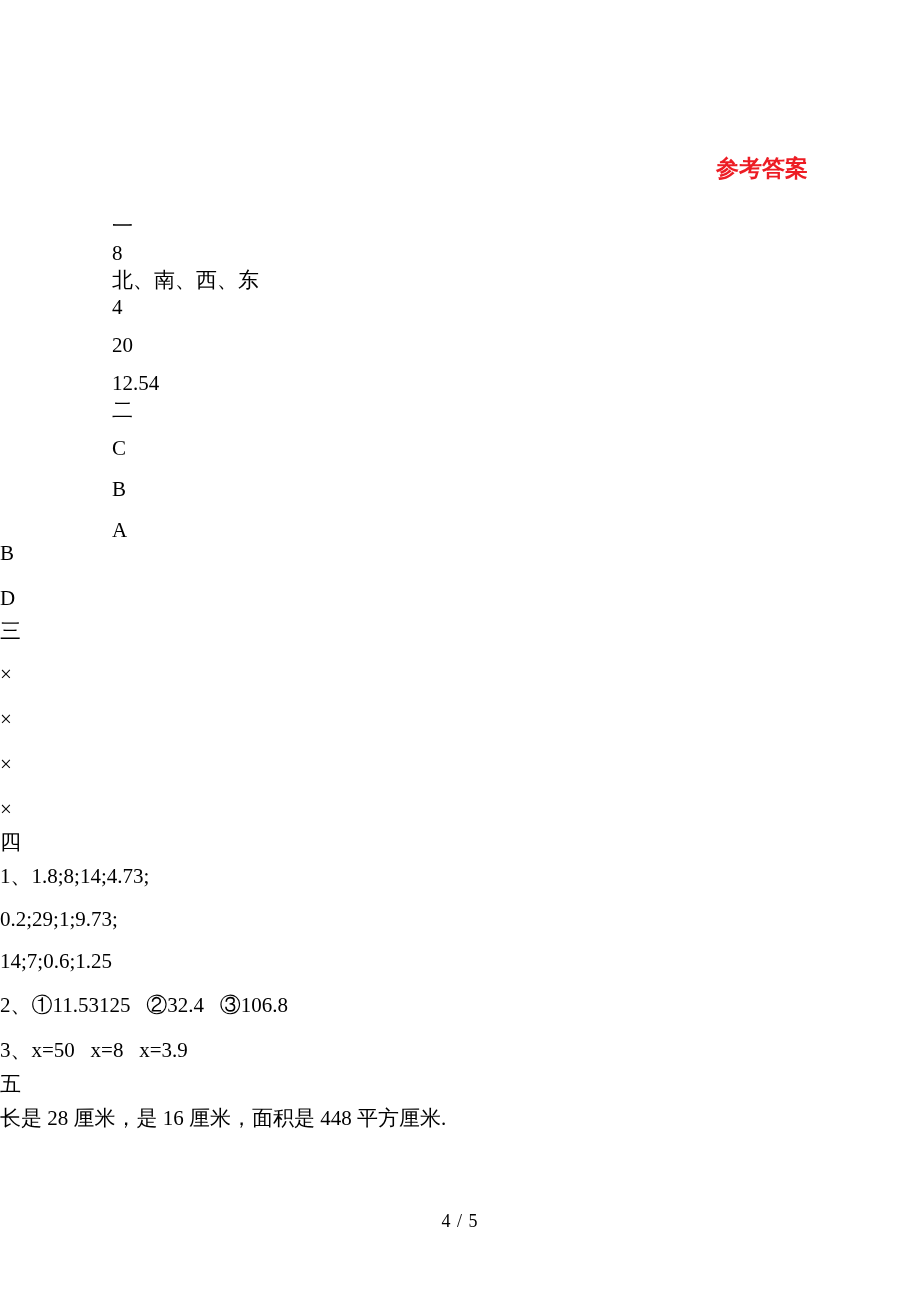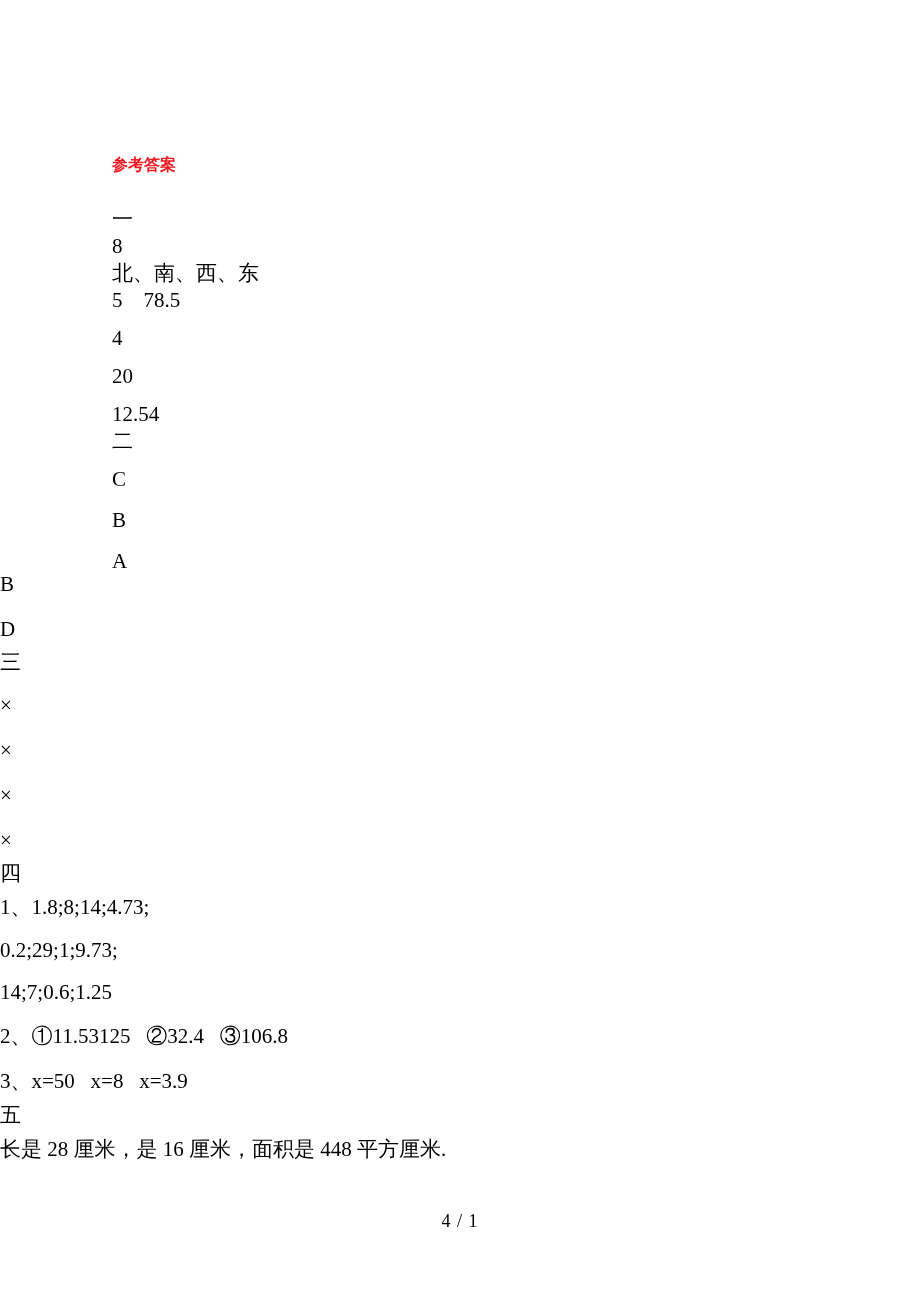--- a/index.html
+++ b/index.html
@@ -8,25 +8,25 @@
     font-family: "SimSun", "宋体", serif;
     color: #000000;
     font-size: 21px;
     position: relative;
   }
   .page {
     padding: 157px 112px 0 112px;
     line-height: 1.0;
   }
   .title {
-    text-align: left;
+    text-align: right;
     color: #ed1c24;
     font-family: "SimHei", "黑体", sans-serif;
     font-weight: bold;
-    font-size: 16px;
+    font-size: 23px;
     margin-bottom: 36px;
   }
   .line {
     white-space: pre;
   }
   .tight { margin-bottom: 6px; }
   .loose { margin-bottom: 17px; }
   .xloose { margin-bottom: 20px; }
   .pagenum {
     position: absolute;
@@ -41,21 +41,20 @@
 <body>
 
 <div class="page">
 
   <div class="title">参考答案</div>
 
   
   <div class="line tight">一</div>
   <div class="line tight">8</div>
   <div class="line tight">北、南、西、东</div>
-  <div class="line loose">5    78.5</div>
   <div class="line loose">4</div>
   <div class="line loose">20</div>
   <div class="line tight">12.54</div>
 
   
   <div class="line loose">二</div>
   <div class="line xloose">C</div>
   <div class="line xloose">B</div>
 
   <divా class="line xloose">A</divా></div>
@@ -71,13 +70,13 @@
   <div class="line tight">四</div>
   <div class="line loose">1、1.8;8;14;4.73;</div>
   <div class="line loose">0.2;29;1;9.73;</div>
   <div class="line loose">14;7;0.6;1.25</div>
   <div class="line loose">2、①11.53125   ②32.4   ③106.8</div>
   <div class="line tight">3、x=50   x=8   x=3.9</div>
 
   <div class="line tight">五</div>
   <div class="line">长是 28 厘米，是 16 厘米，面积是 448 平方厘米.</div>
 
-<div class="pagenum">4 / 1</div>
+<div class="pagenum">4 / 5</div>
 
 </body></html>

